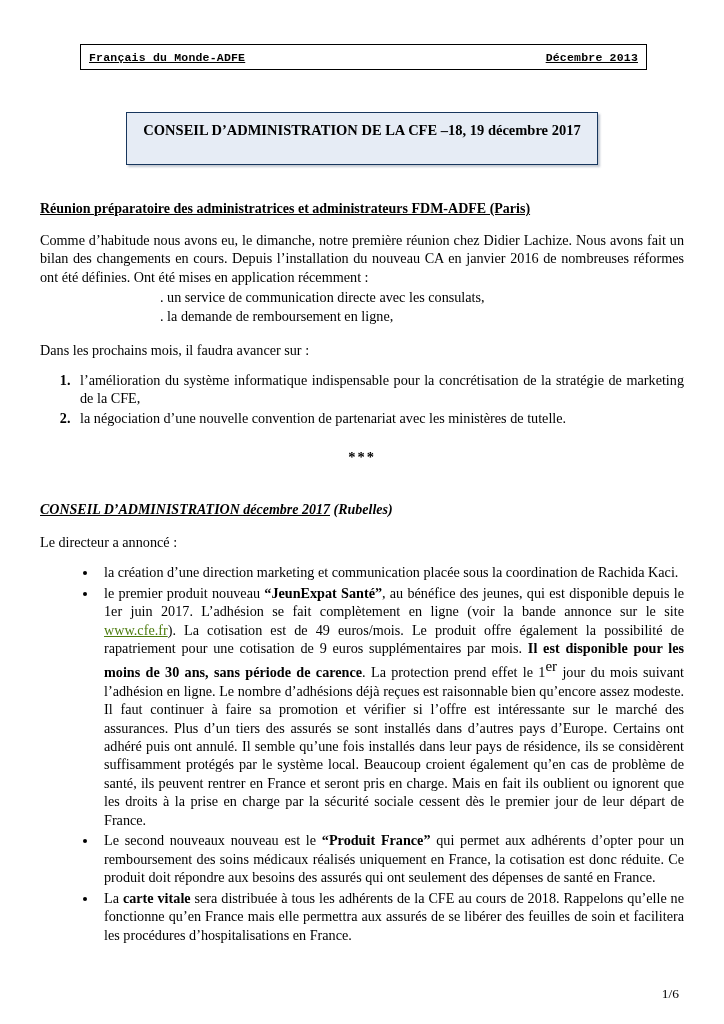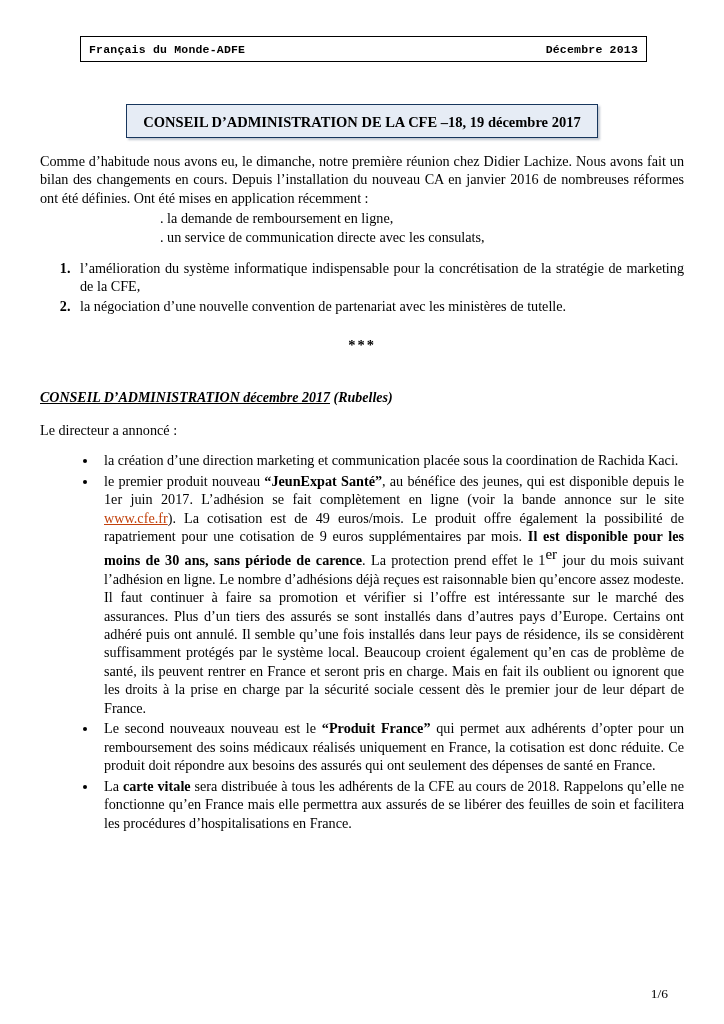--- a/index.html
+++ b/index.html
@@ -25,41 +25,42 @@
 
   
   .header-box {
     border: 1px solid #000000;
     height: 26px;
     display: flex;
     align-items: center;
     justify-content: space-between;
     padding: 0 8px;
     box-sizing: border-box;
-    margin: 8px 3px 0 40px;
+    margin: 16px 3px 0 40px;
     width: 567px;
+    text-decoration: underline;
   }
   .header-left, .header-right {
     font-family: "Liberation Mono", monospace;
     font-size: 11.5px;
     font-weight: bold;
     letter-spacing: 0.2px;
     white-space: nowrap;
   }
 
   
   .title-banner-wrap {
     display: flex;
     justify-content: center;
     margin-top: 42px;
   }
   .title-banner {
     border: 1px solid #17365d;
     background: #e6ecf5;
-    padding: 9px 16px 6px 16px;
+    padding: 9px 16px 25px 16px;
     font-size: 14.5px;
     font-weight: bold;
     text-align: center;
     color: #000000;
     box-shadow: 2px 2px 2px rgba(120,130,150,0.45);
     white-space: nowrap;
   }
 
   
   .section-heading {
@@ -121,53 +122,55 @@
     font-size: 14.2px;
     line-height: 1.30;
   }
   ul.bullets > li {
     margin-bottom: 2px;
     text-align: justify;
     padding-left: 6px;
   }
   b { font-weight: bold; }
   .link {
-    color: #c2410c;
+    color: #4d7c0f;
   }
   sup { font-size: 15px; vertical-align: super; }
 
   .footer-page {
     position: absolute;
-    right: 56px;
+    right: 45px;
     bottom: 22px;
     font-size: 13.5px;
   }
 </style>
 </head>
 <body>
 
 <div class="page">
 
   <div class="header-box">
     <span class="header-left">Français du Monde-ADFE</span>
     <span class="header-right">Décembre 2013</span>
   </div>
 
   <div class="title-banner-wrap">
     <div class="title-banner">CONSEIL D’ADMINISTRATION DE LA CFE –18, 19 décembre  2017</div>
   </div>
 
+  <div class="section-heading">Réunion préparatoire des administratrices et administrateurs FDM-ADFE (Paris)</div>
 
   <p class="body-text"> Comme d’habitude nous avons eu, le dimanche, notre première réunion chez Didier Lachize. Nous avons fait un bilan des changements en cours.  Depuis l’installation du nouveau CA en janvier 2016 de nombreuses réformes ont été définies. Ont été mises en application récemment :</p>
 
   <div class="sub-lines">
+    <div>. un service de communication directe avec les consulats,</div>
     <div>. la demande de remboursement en ligne,</div>
-    <div>. un service de communication directe avec les consulats,</div>
   </div>
 
+  <p class="lead">Dans les prochains mois, il faudra avancer sur :</p>
 
   <ol class="numbered">
     <li>l’amélioration du système informatique indispensable pour la concrétisation de la stratégie de marketing de la CFE,</li>
     <li>la négociation d’une nouvelle convention de partenariat avec les ministères de tutelle.</li>
   </ol>
 
   <div class="stars">***</div>
 
   <div class="section-heading no-underline-tail"><span class="underlined">CONSEIL D’ADMINISTRATION décembre 2017</span><span> (Rubelles)</span></div>
 

